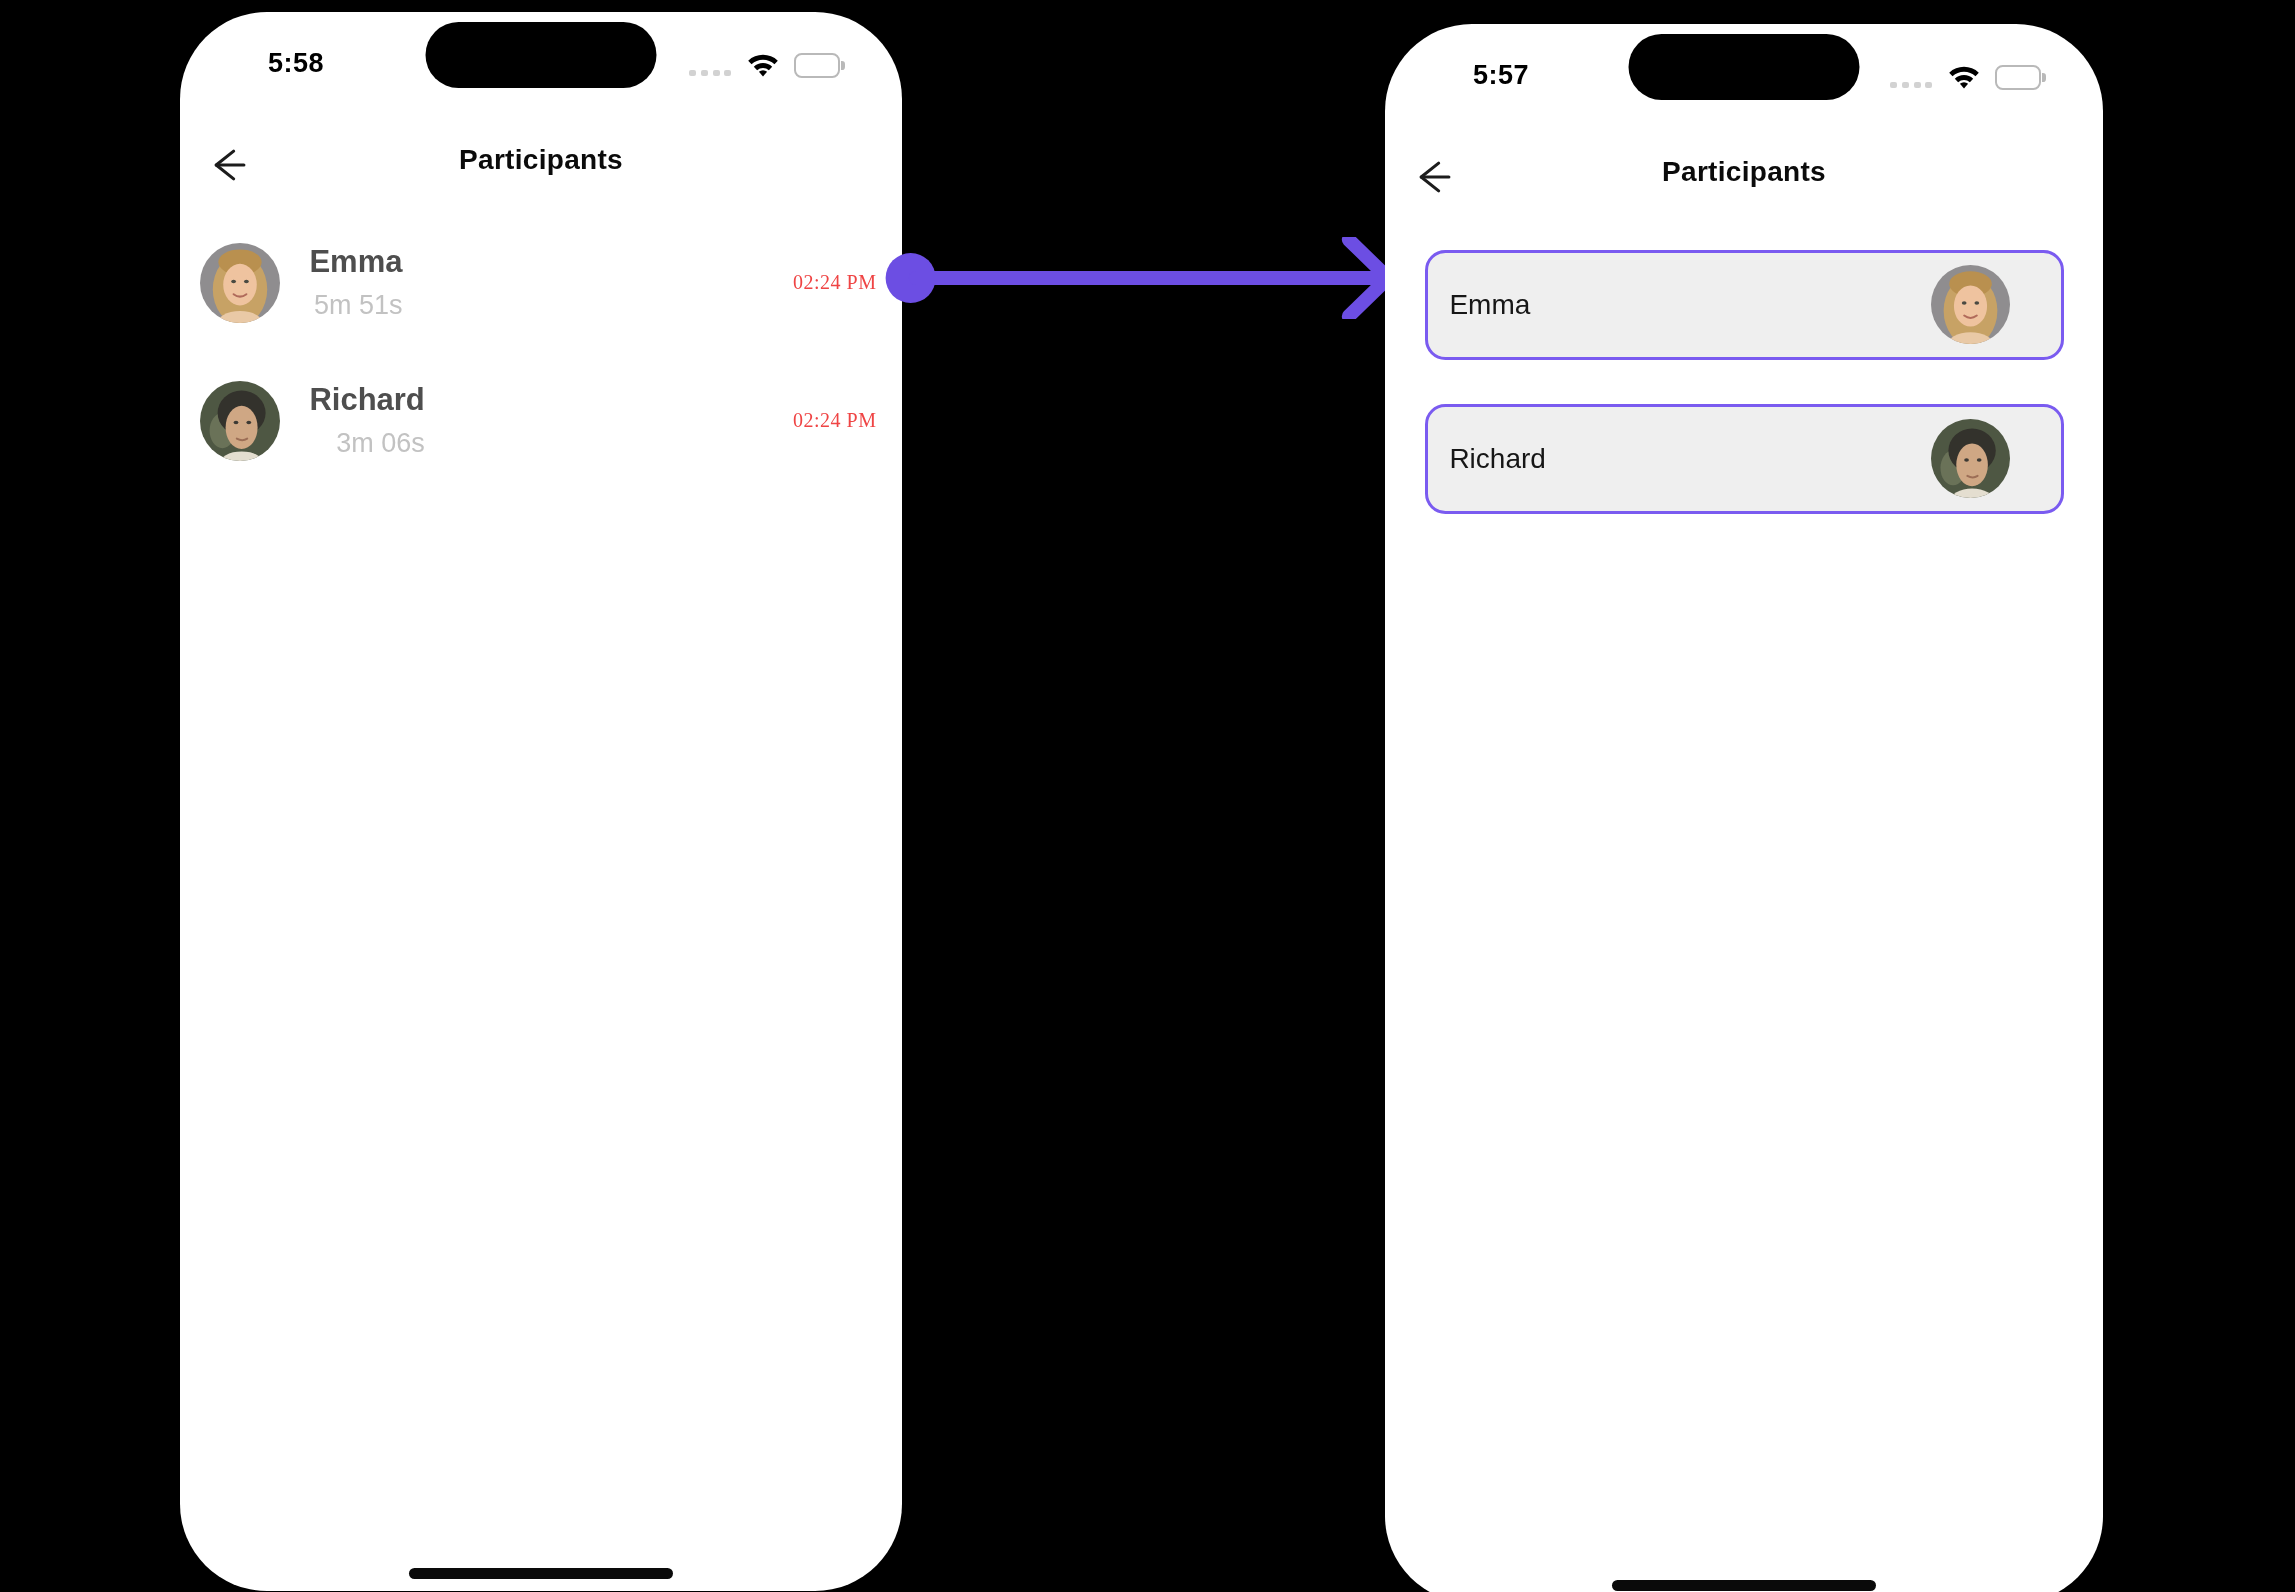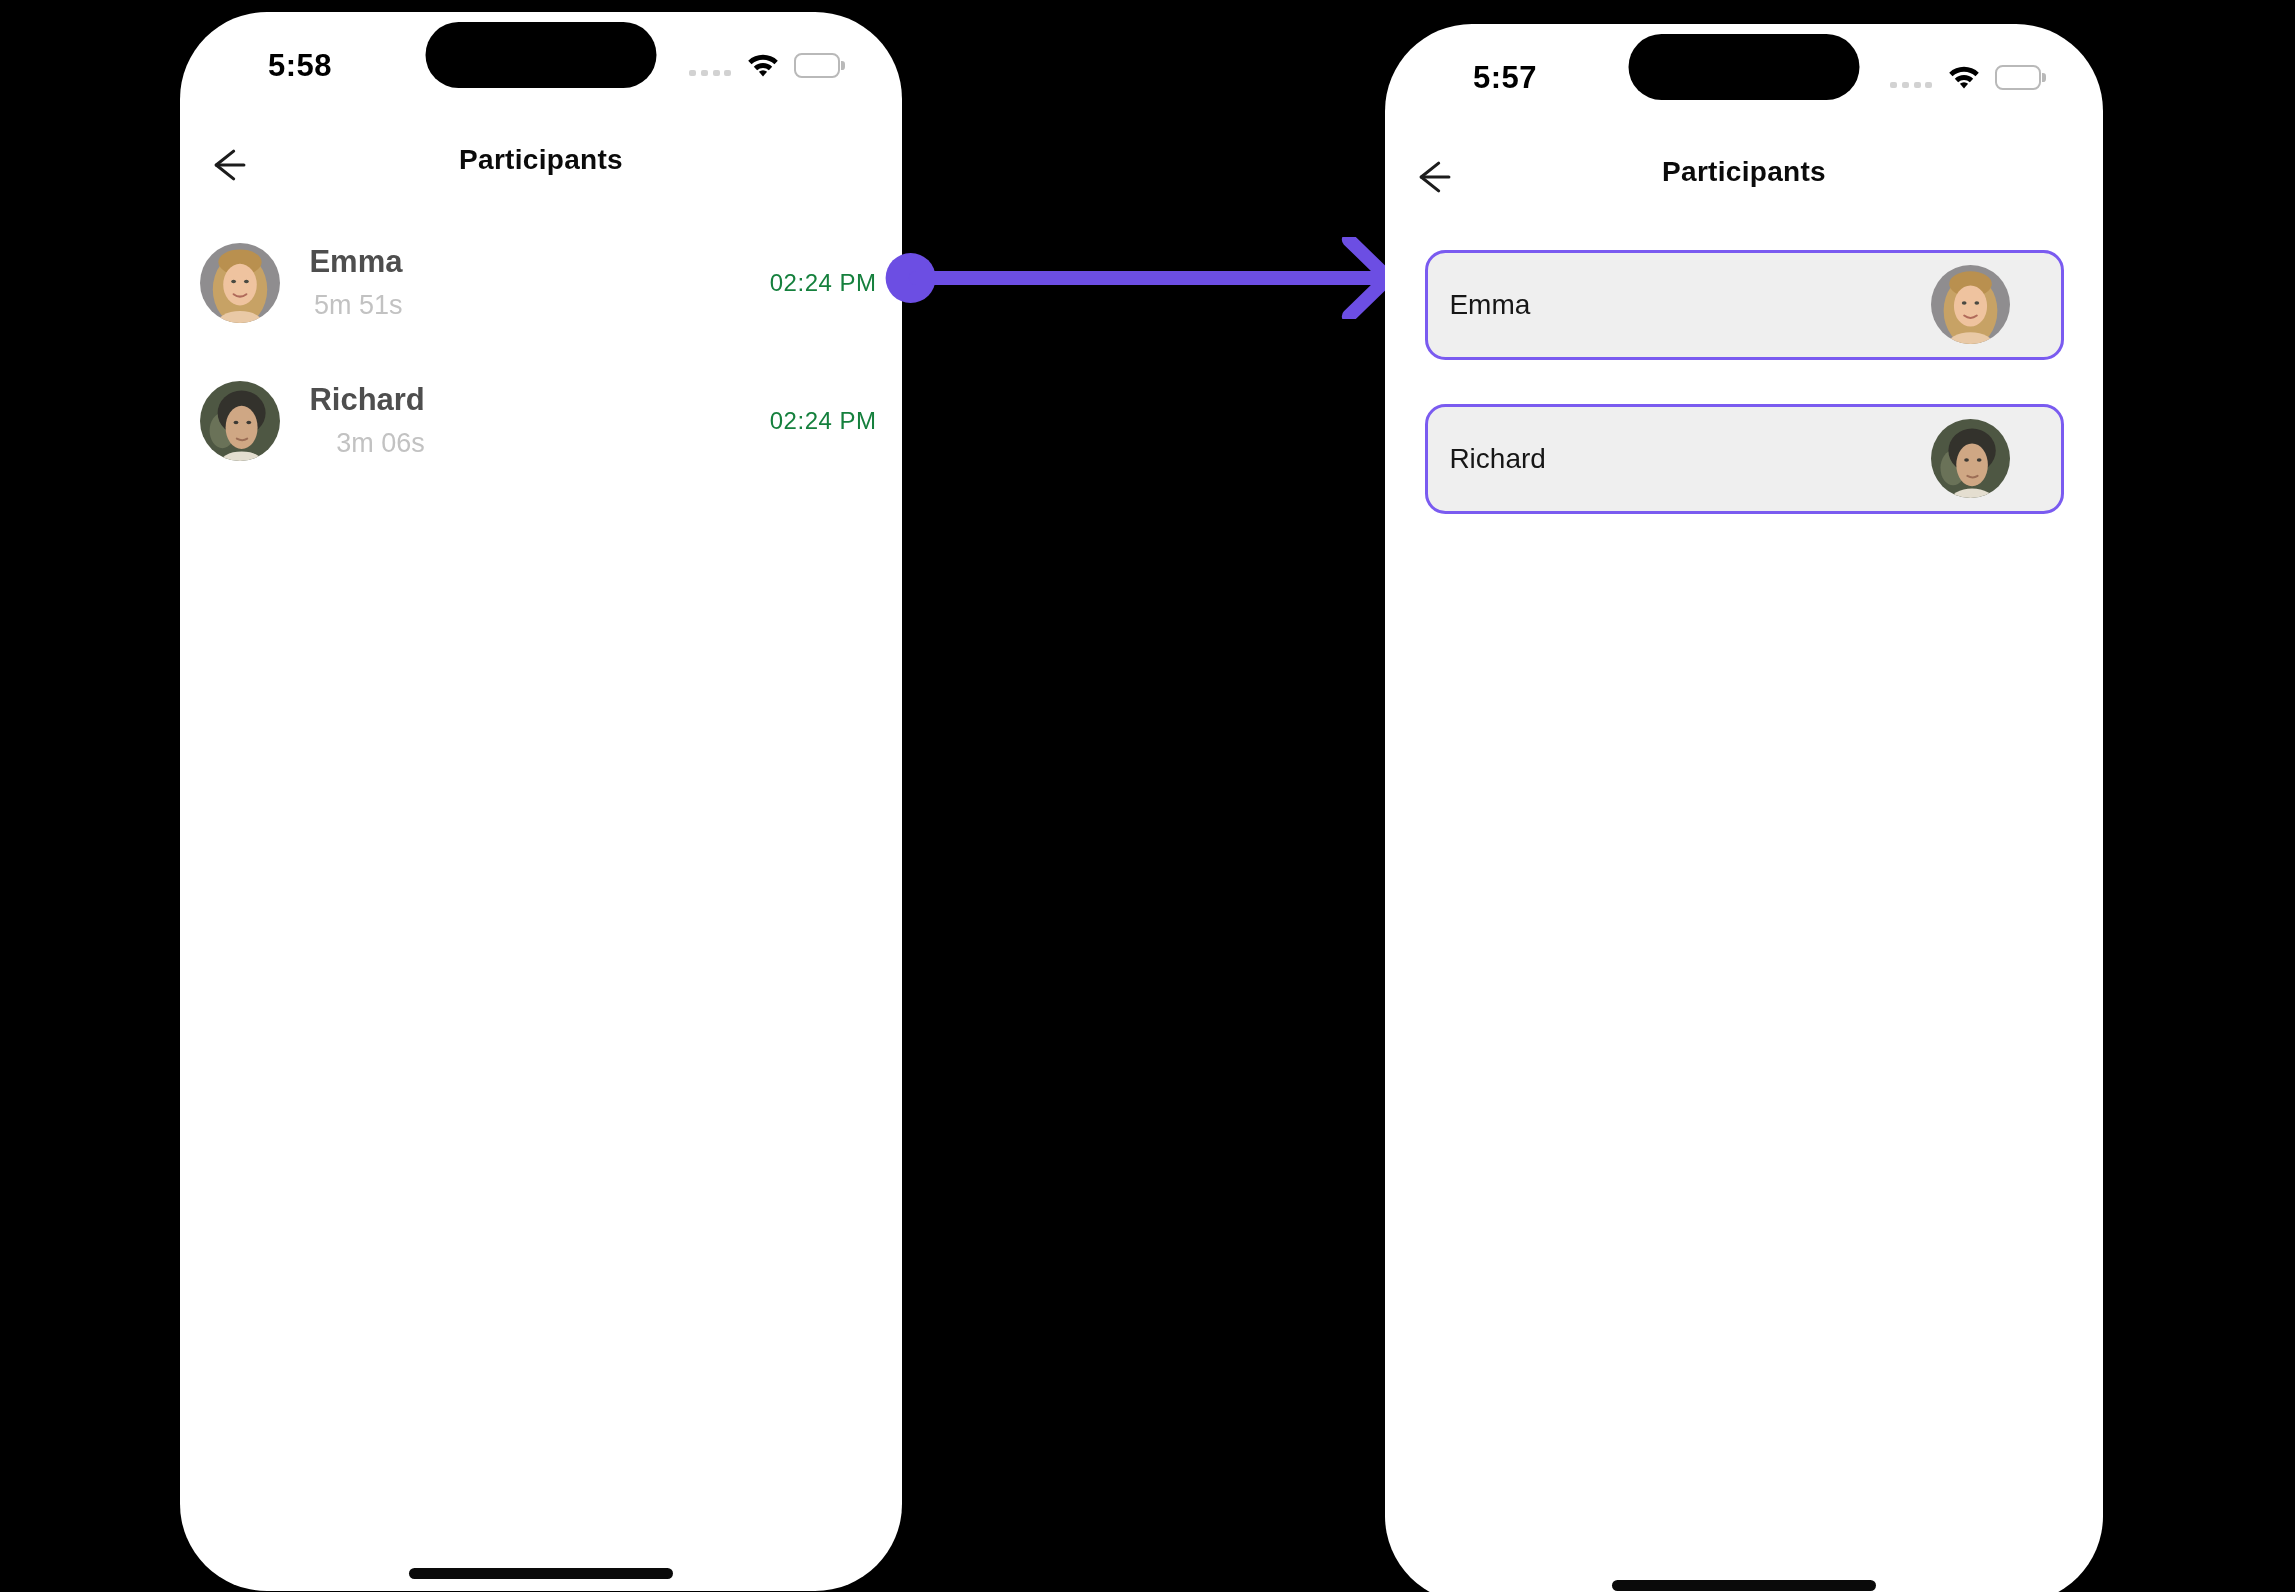--- a/index.html
+++ b/index.html
@@ -13,21 +13,21 @@
   .phone-left{left:180px;width:722px;}
   .phone-right{left:1385px;width:718px;margin-top:12px;}
 
   
   .statusbar{position:absolute;top:0;left:0;right:0;height:89px;}
   .island{
     position:absolute;top:10.2px;left:50%;transform:translateX(-50%);
     width:231px;height:66px;background:#000;border-radius:34px;
   }
   .status-time{
-    position:absolute;left:88px;top:36px;font-size:31px;font-weight:700;color:#000;
+    position:absolute;left:88px;top:36px;font-size:27px;font-weight:700;color:#000;
     letter-spacing:0.5px;
   }
   .status-icons{
     position:absolute;right:57px;top:40px;height:26.5px;
     display:flex;align-items:flex-end;gap:15.3px;
   }
   .cell-dots{display:flex;gap:4.6px;align-items:flex-end;padding-bottom:2px;}
   .cell-dots i{display:block;width:7.1px;height:6.6px;border-radius:2px;background:#d2d2d2;}
   .wifi{width:32px;height:24.5px;}
   .battery{position:relative;width:51px;height:25.5px;display:flex;align-items:center;}
@@ -54,21 +54,21 @@
   .avatar{
     width:80px;height:80px;border-radius:50%;overflow:hidden;flex:0 0 auto;
   }
   .avatar svg{display:block;width:100%;height:100%;}
   .p-texts{
     margin-left:29px;height:77px;display:flex;flex-direction:column;justify-content:space-between;
     padding:1px 0;
   }
   .p-name{font-size:31px;font-weight:700;color:#4e4e4e;}
   .p-duration{font-size:27px;font-weight:400;color:#c2c2c2;text-align:right;}
-  .p-joined{margin-left:auto;font-size:24px;font-weight:500;color:#15803d;letter-spacing:0.5px;}
+  .p-joined{margin-left:auto;font-size:20px;font-weight:500;color:#ef4444;letter-spacing:0.5px;font-family:Liberation Serif, serif;}
 
   
   .cards{position:absolute;top:226px;left:40px;right:39px;}
   .card{
     box-sizing:border-box;height:110px;margin-bottom:44px;background:#efefef;
     border:3.1px solid #7a5bf0;border-radius:20.4px;
     display:flex;align-items:center;padding:0 51px 0 21.4px;cursor:pointer;
   }
   .card .card-name{font-size:28px;font-weight:400;color:#161616;}
   .card .avatar{width:79px;height:79px;margin-left:auto;}

